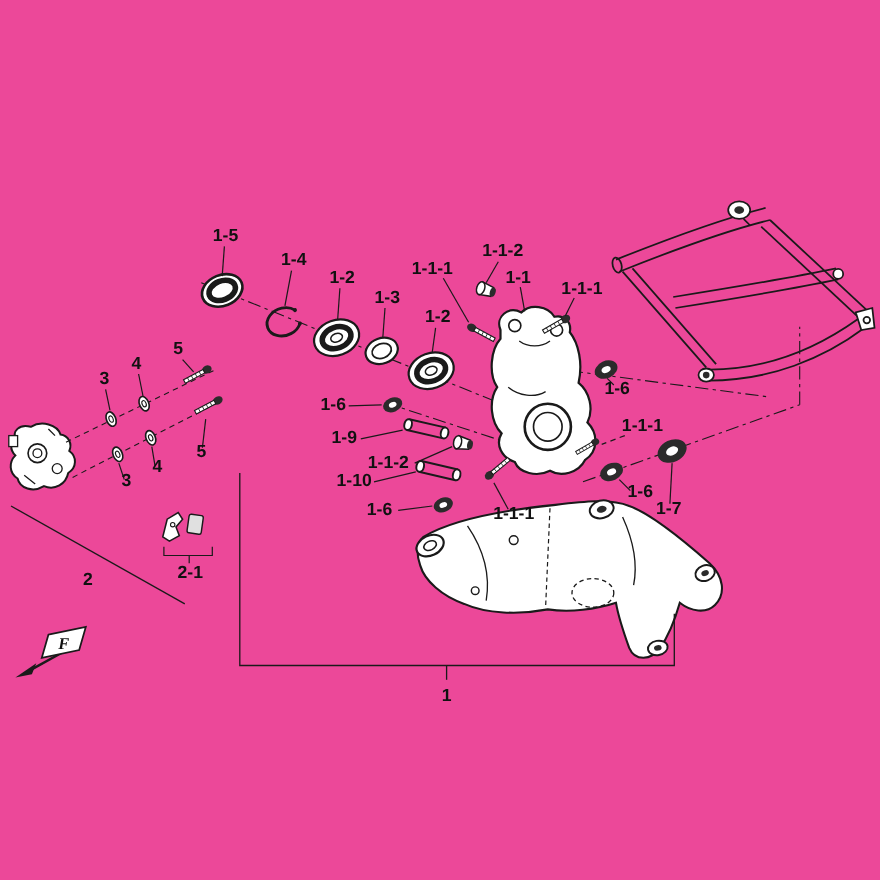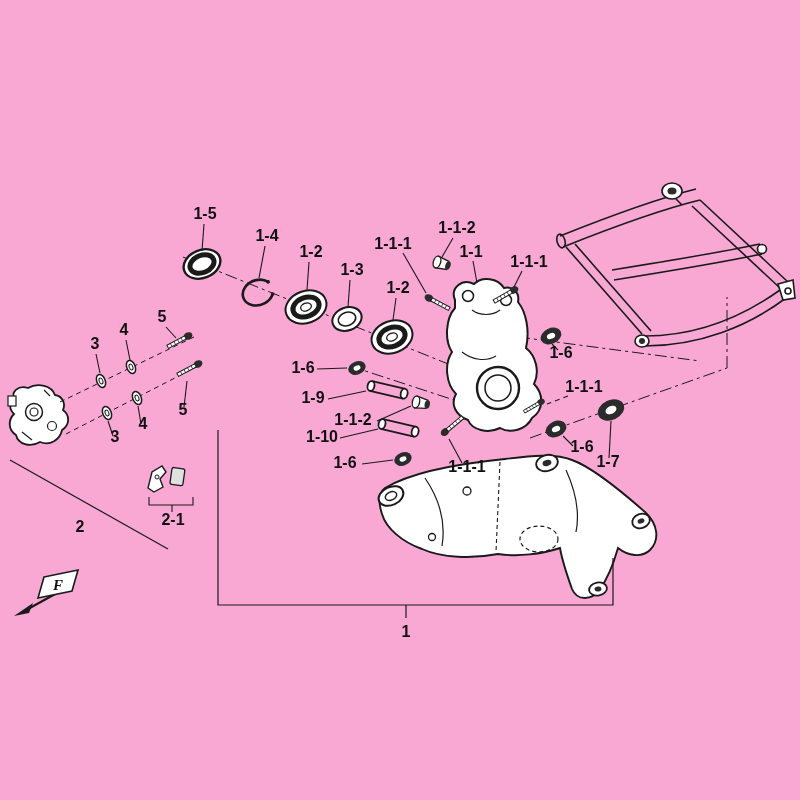--- a/index.html
+++ b/index.html
@@ -1,16 +1,16 @@
 <!DOCTYPE html>
 <html><head>
 <meta charset="utf-8">
 <style>
   html,body{margin:0;padding:0;background:#ffffff;}
-  .stage{position:relative;width:800px;height:800px;background:#f9a8d4;overflow:hidden;}
+  .stage{position:relative;width:800px;height:800px;background:#ec4899;overflow:hidden;}
   svg{display:block;}
   .callout{font-family:"Liberation Sans",sans-serif;font-size:16px;font-weight:bold;fill:#111111;}
   .flagF{font-family:"Liberation Serif",serif;font-size:15px;font-weight:bold;font-style:italic;fill:#111111;}
 </style>
 </head>
 <body>
 
 <div class="stage">
 <svg viewBox="0 0 800 800" width="800" height="800">
   <defs>

